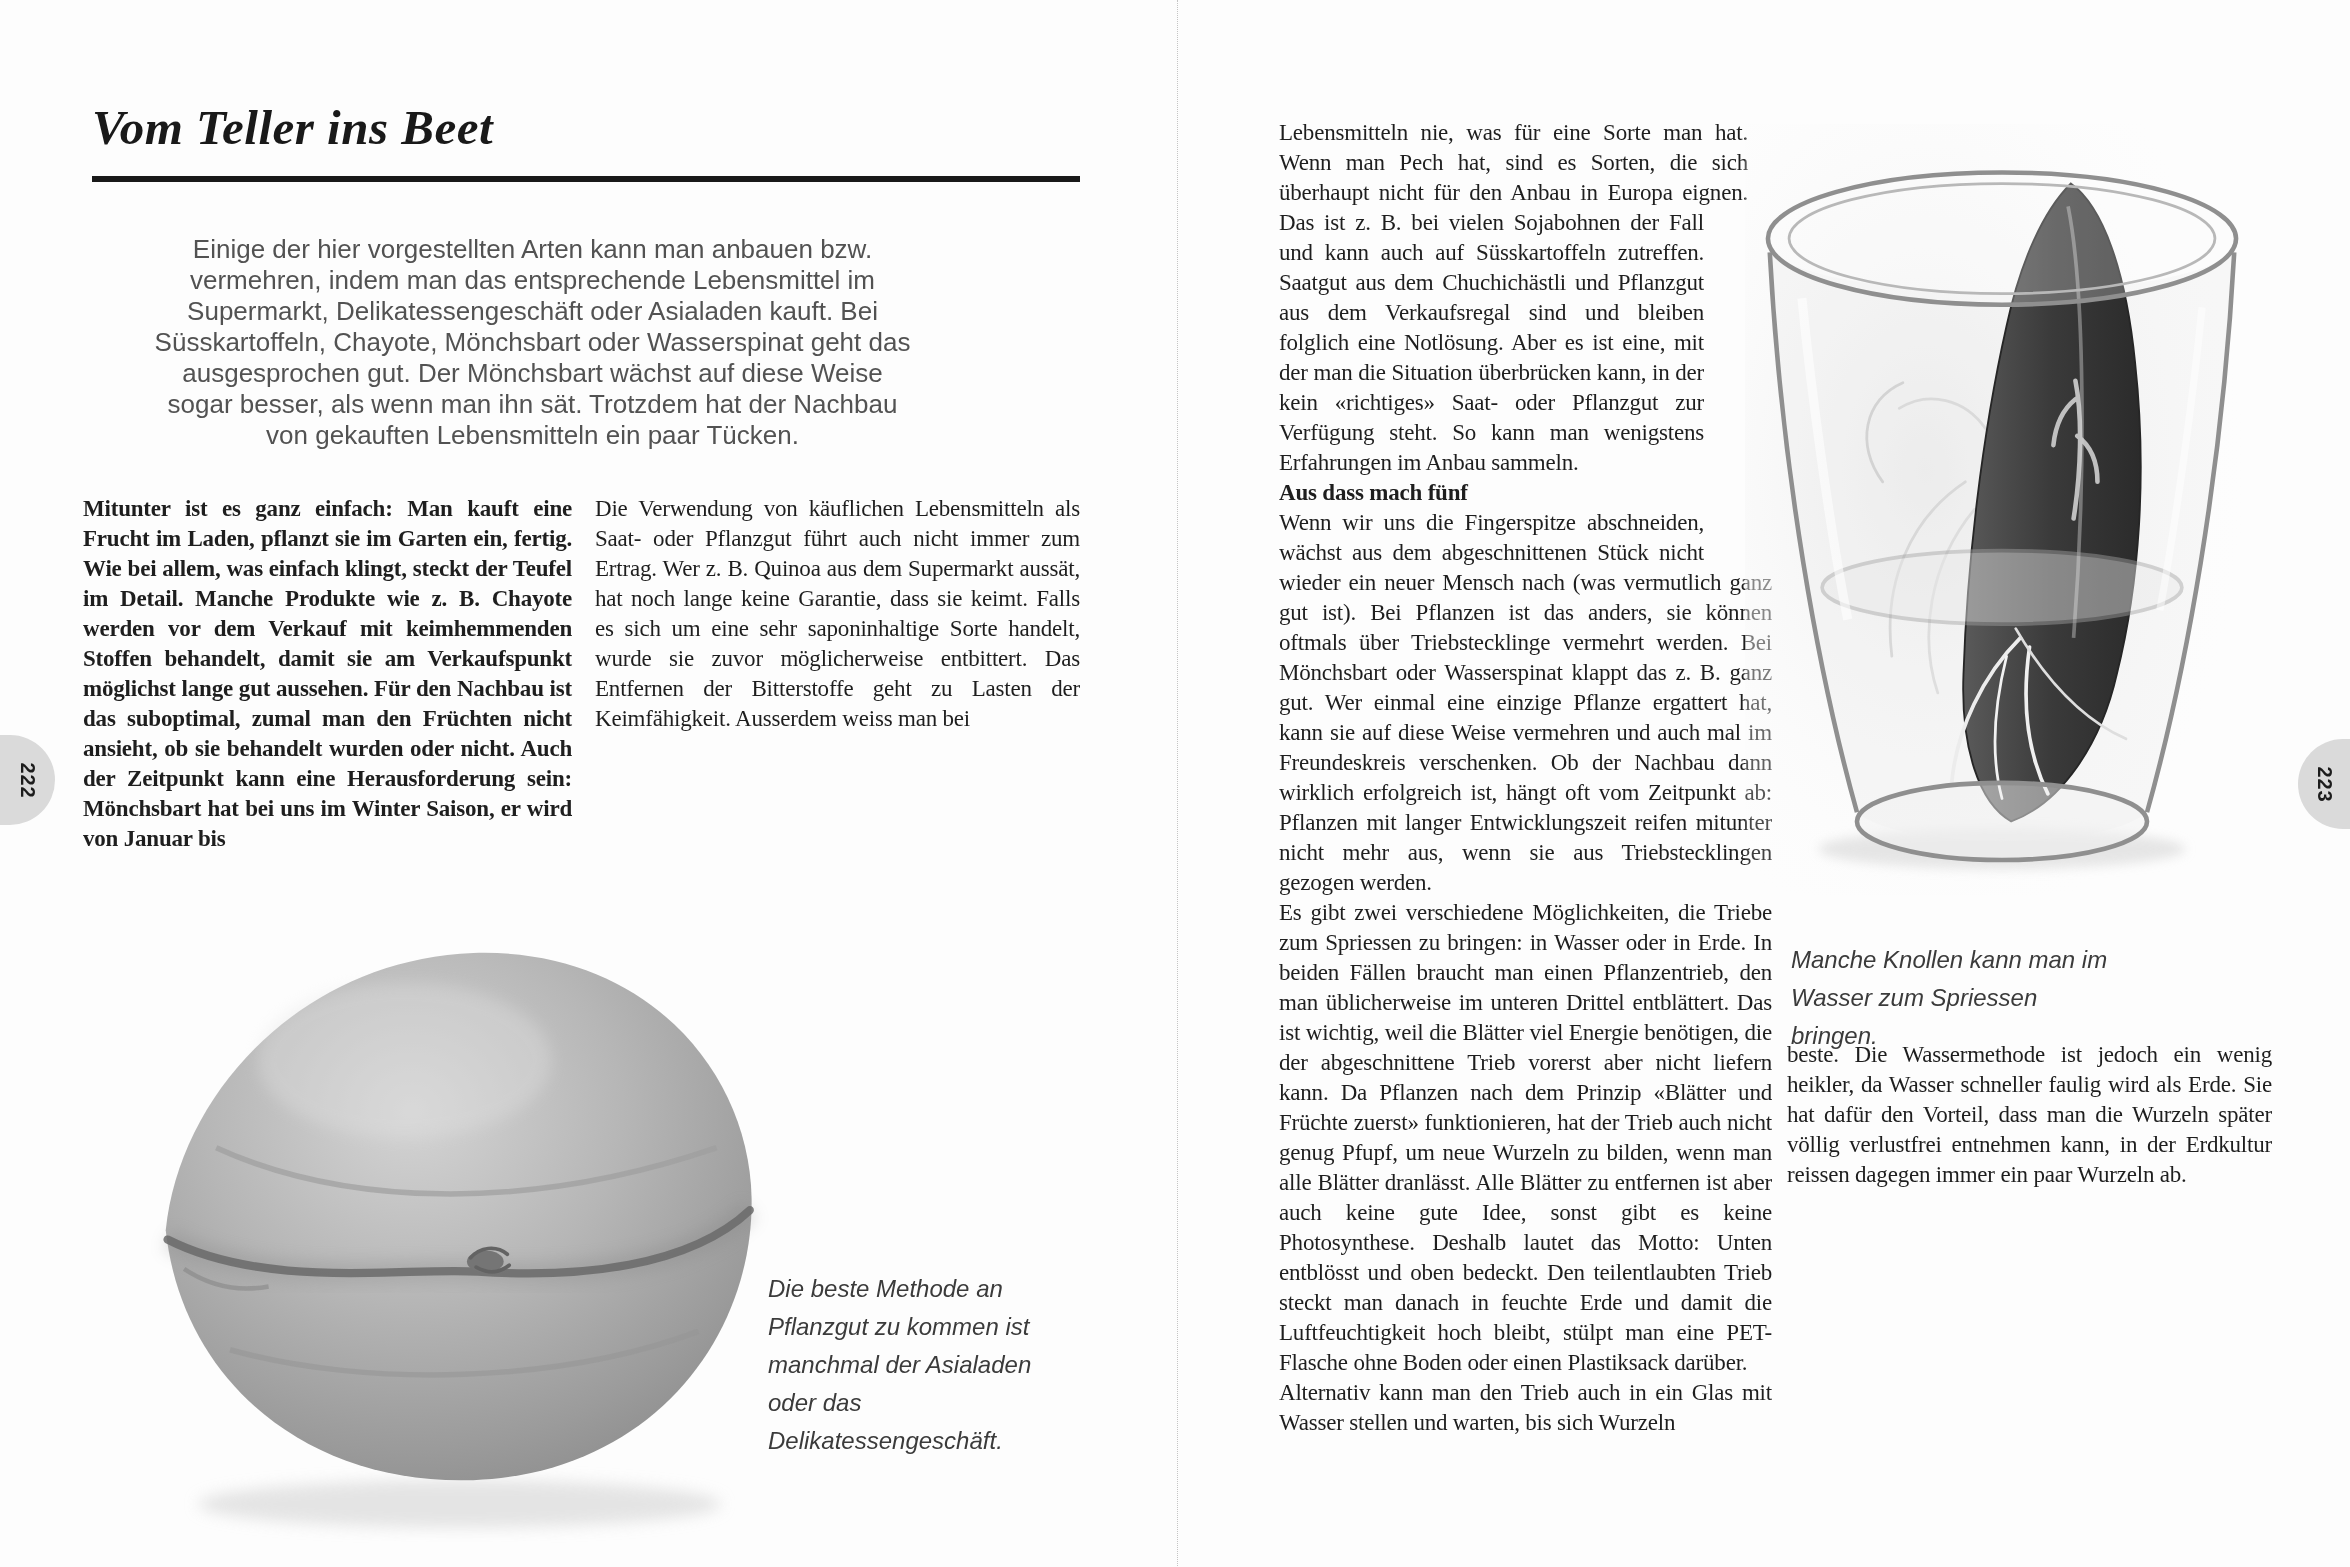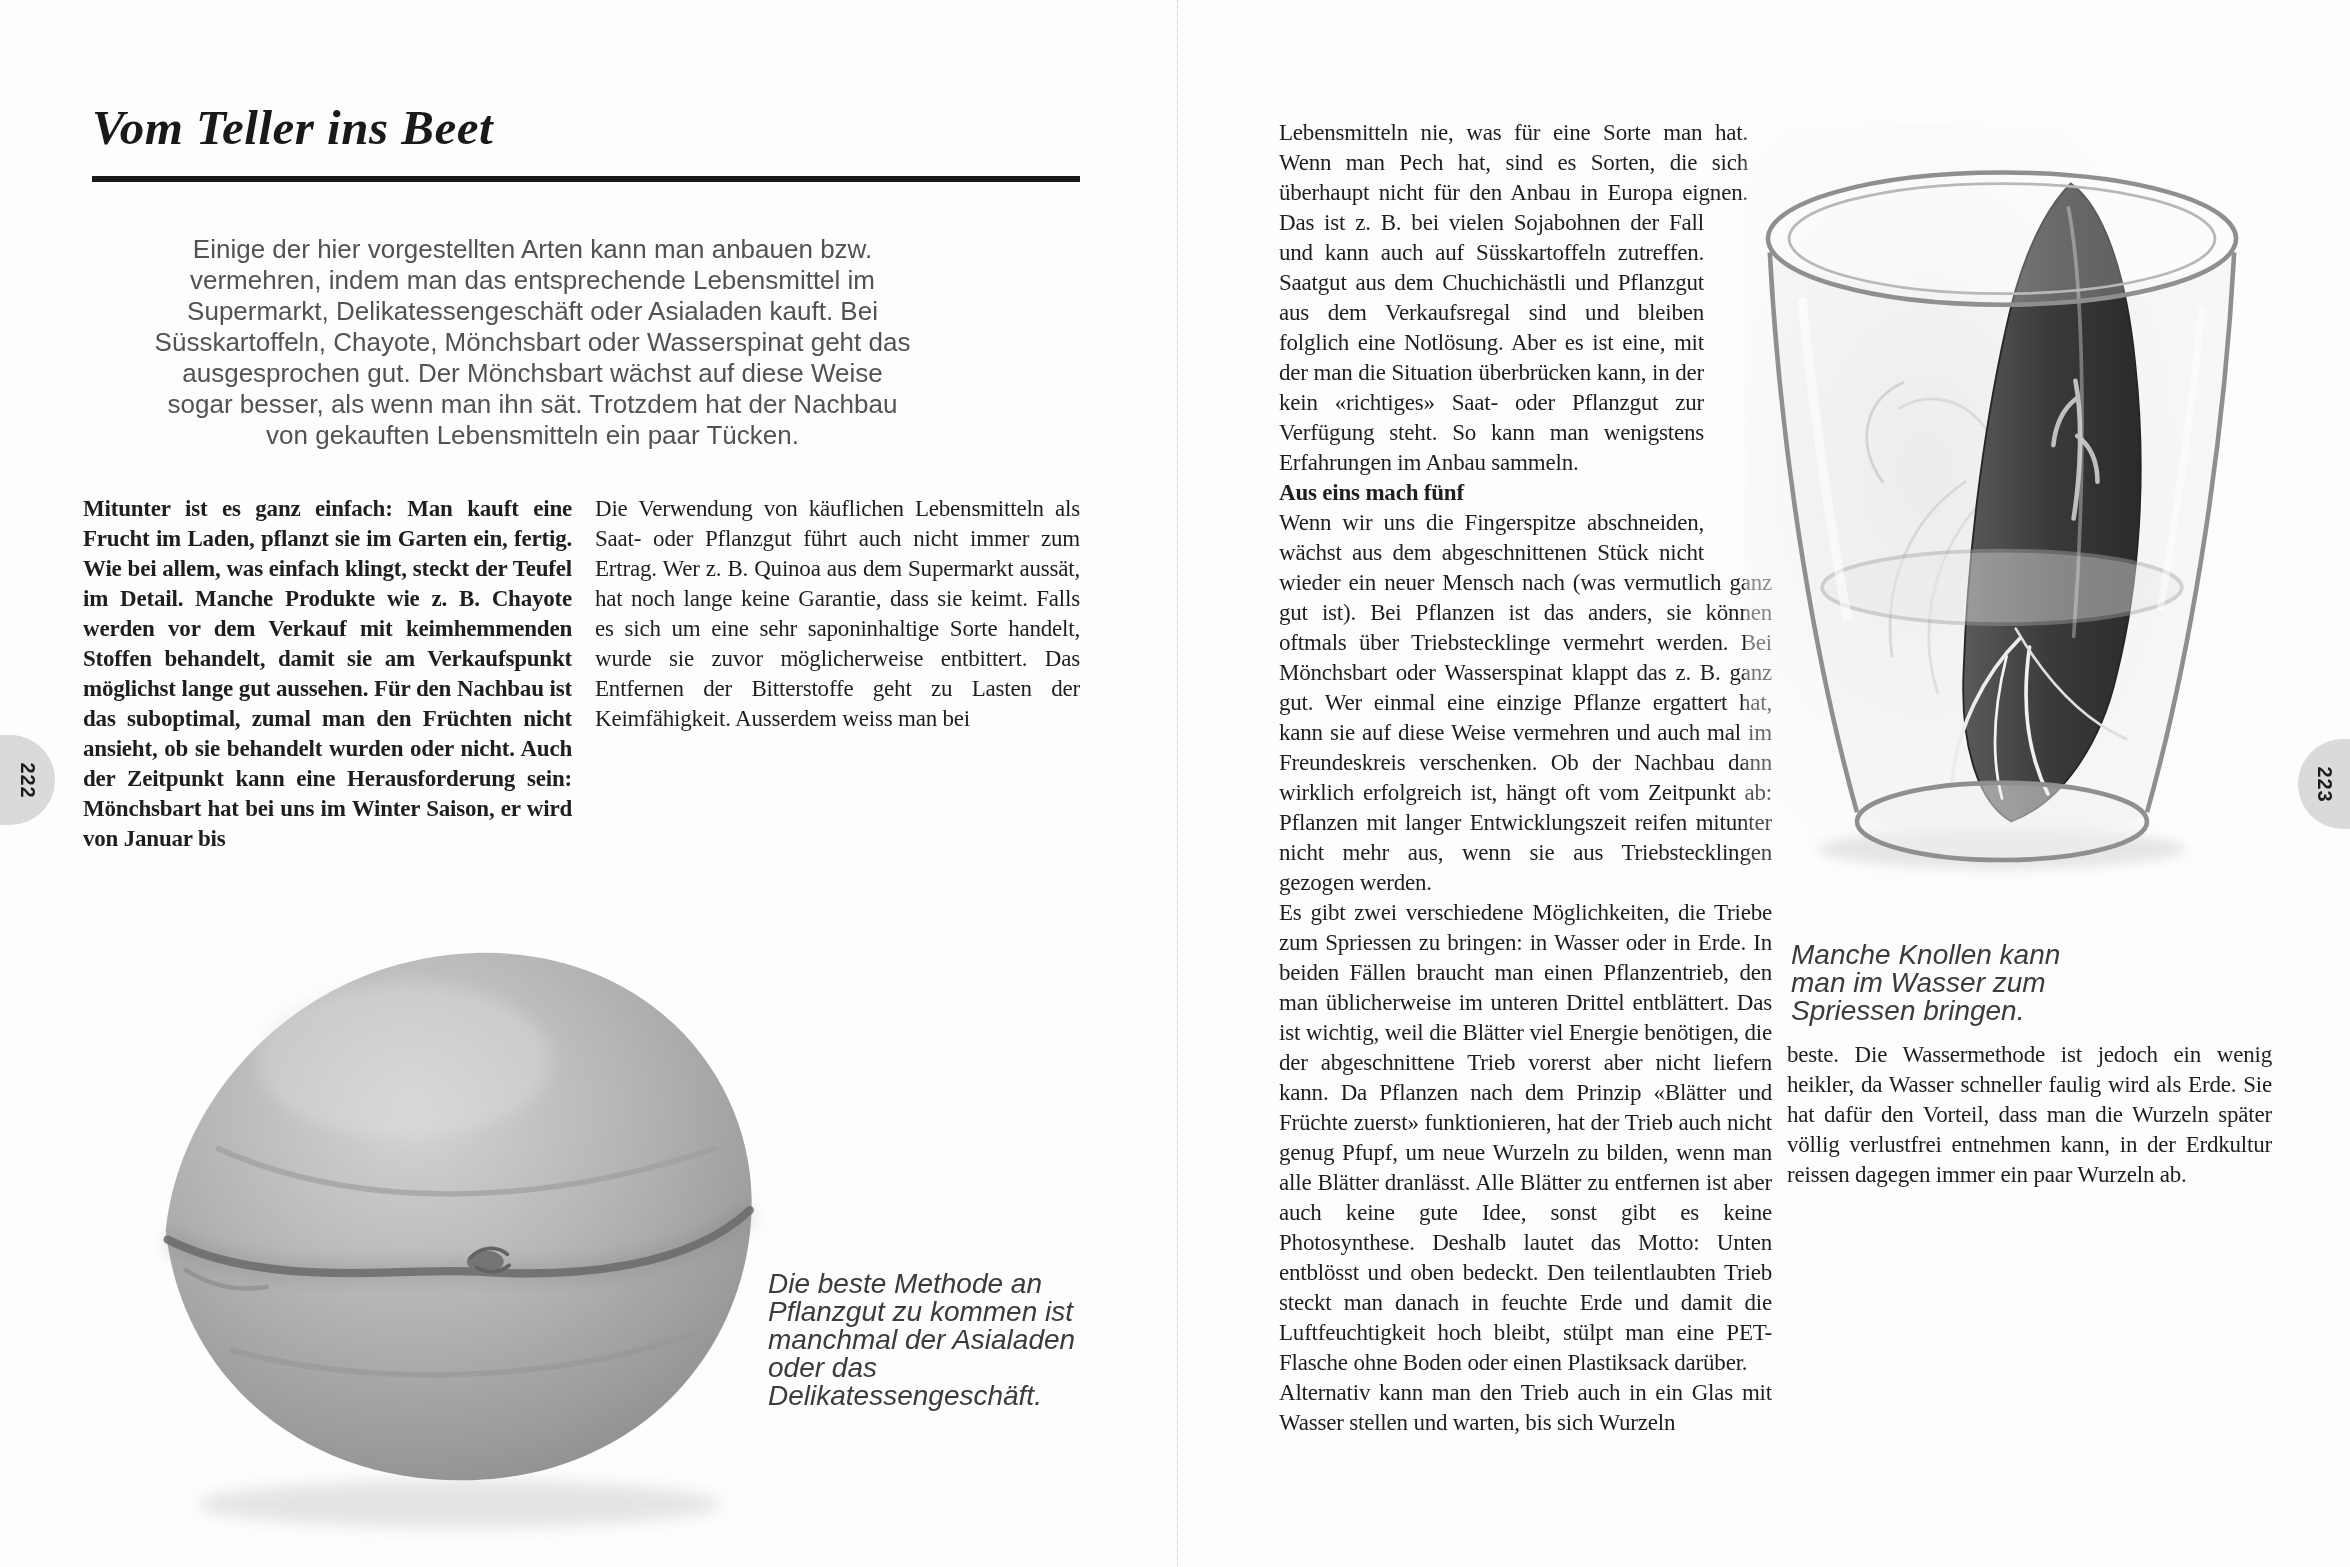--- a/index.html
+++ b/index.html
@@ -21,21 +21,21 @@
     color:#525252; text-align:center;
   }
 
   .serif-body { font-size:23px; line-height:30px; text-align:justify;
     letter-spacing:-0.2px; hyphens:auto; -webkit-hyphens:auto; }
   .serif-body p { margin:0; }
   .section-heading { font-weight:700; margin-top:30px; text-align:left; }
 
   .caption {
     font-family:"Liberation Sans", sans-serif; font-style:italic;
-    font-size:28px; line-height:28px; color:#3b3b3b; text-align:left;
+    font-size:24px; line-height:38px; color:#3b3b3b; text-align:left;
   }
 
   .page-tab {
     position:absolute; background:#dadada;
     display:flex; align-items:center; justify-content:center;
   }
   .page-tab span {
     font-family:"Liberation Sans", sans-serif; font-weight:700; font-size:20px;
     color:#1c1c1c; letter-spacing:0.9px; transform:rotate(90deg); white-space:nowrap;
   }
@@ -104,21 +104,21 @@
   </div>
 
   <div class="gutter"></div>
 
   <div>
 
     <div class="abs serif-body" style="left:1279px; top:118px; width:493px;">
       <div class="wrapspacer ws1"></div>
       <div class="wrapspacer ws2"></div>
       <p>Lebensmitteln nie, was für eine Sorte man hat. Wenn man Pech hat, sind es Sorten, die sich überhaupt nicht für den Anbau in Europa eignen. Das ist z. B. bei vielen Sojabohnen der Fall und kann auch auf Süsskartoffeln zutreffen. Saatgut aus dem Chuchichästli und Pflanzgut aus dem Verkaufsregal sind und bleiben folglich eine Notlösung. Aber es ist eine, mit der man die Situation überbrücken kann, in der kein «richtiges» Saat- oder Pflanzgut zur Verfügung steht. So kann man wenigstens Erfahrungen im Anbau sammeln.</p>
-      <p class="section-heading">Aus eins mach fünf</p>
+      <p class="section-heading">Aus dass mach fünf</p>
       <p>Wenn wir uns die Fingerspitze abschneiden, wächst aus dem abgeschnittenen Stück nicht wieder ein neuer Mensch nach (was vermutlich ganz gut ist). Bei Pflanzen ist das anders, sie können oftmals über Triebstecklinge vermehrt werden. Bei Mönchsbart oder Wasserspinat klappt das z. B. ganz gut. Wer einmal eine einzige Pflanze ergattert hat, kann sie auf diese Weise vermehren und auch mal im Freundeskreis verschenken. Ob der Nachbau dann wirklich erfolgreich ist, hängt oft vom Zeitpunkt ab: Pflanzen mit langer Entwicklungszeit reifen mitunter nicht mehr aus, wenn sie aus Triebstecklingen gezogen werden.</p>
       <p>Es gibt zwei verschiedene Möglichkeiten, die Triebe zum Spriessen zu bringen: in Wasser oder in Erde. In beiden Fällen braucht man einen Pflanzentrieb, den man üblicherweise im unteren Drittel entblättert. Das ist wichtig, weil die Blätter viel Energie benötigen, die der abgeschnittene Trieb vorerst aber nicht liefern kann. Da Pflanzen nach dem Prinzip «Blätter und Früchte zuerst» funktionieren, hat der Trieb auch nicht genug Pfupf, um neue Wurzeln zu bilden, wenn man alle Blätter dranlässt. Alle Blätter zu entfernen ist aber auch keine gute Idee, sonst gibt es keine Photosynthese. Deshalb lautet das Motto: Unten entblösst und oben bedeckt. Den teilentlaubten Trieb steckt man danach in feuchte Erde und damit die Luftfeuchtigkeit hoch bleibt, stülpt man eine PET-Flasche ohne Boden oder einen Plastiksack darüber.</p>
       <p>Alternativ kann man den Trieb auch in ein Glas mit Wasser stellen und warten, bis sich Wurzeln</p>
     </div>
 
     <svg class="abs" style="left:1745px; top:87px;" width="514" height="808" viewBox="0 0 560 880" role="img">
       <defs>
         <linearGradient id="tuberG" x1="0" y1="0" x2="1" y2="0">
           <stop offset="0%" stop-color="#5a5a5a"></stop>
           <stop offset="50%" stop-color="#3a3a3a"></stop>

